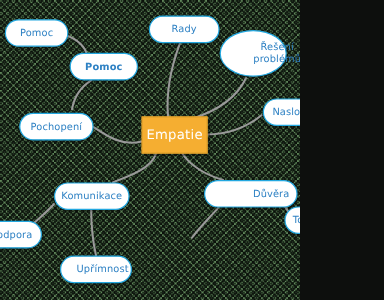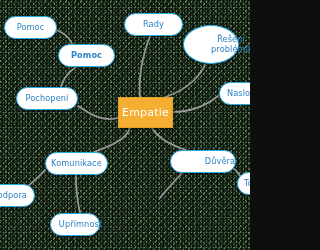--- a/index.html
+++ b/index.html
@@ -105,26 +105,26 @@
 
   <div class="node" style="left:58px; top:44px; width:57px; height:23px;font-weight:bold;">Pomoc</div>
 
   <div class="node" style="left:124px; top:13px; width:59px; height:23px;">Rady</div>
 
   <div class="node oval" style="left:183px; top:25px; width:56px; height:39px;">Řešení
 problémů</div>
 
   <div class="node" style="left:219px; top:82px; width:53px; height:23px; justify-content:flex-start; padding-left:7px;">Naslouchání</div>
 
-  <div class="node" style="left:16px; top:87px; width:62px; height:23px;">Pochopení</div>
+  <div class="node" style="left:16px; top:94px; width:62px; height:23px;">Pochopení</div>
 
   <div class="node" style="left:45px; top:152px; width:63px; height:23px;">Komunikace</div>
 
   <div class="node" style="left:-22px; top:184px; width:57px; height:23px; justify-content:flex-end; padding-right:7px;">Podpora</div>
 
-  <div class="node" style="left:50px; top:213px; width:50px; height:23px;padding-left:11px;">Upřímnost</div>
+  <div class="node" style="left:50px; top:213px; width:60px; height:23px;padding-left:11px;">Upřímnost</div>
 
-  <div class="node" style="left:170px; top:150px; width:66px; height:23px;padding-left:34px;">Důvěra</div>
+  <div class="node" style="left:170px; top:150px; width:78px; height:23px;padding-left:34px;">Důvěra</div>
 
 
   <div class="node" style="left:237px; top:172px; width:40px; height:23px; justify-content:flex-start; padding-left:6px;">To</div>
 
 </div>
 
 </body></html>

